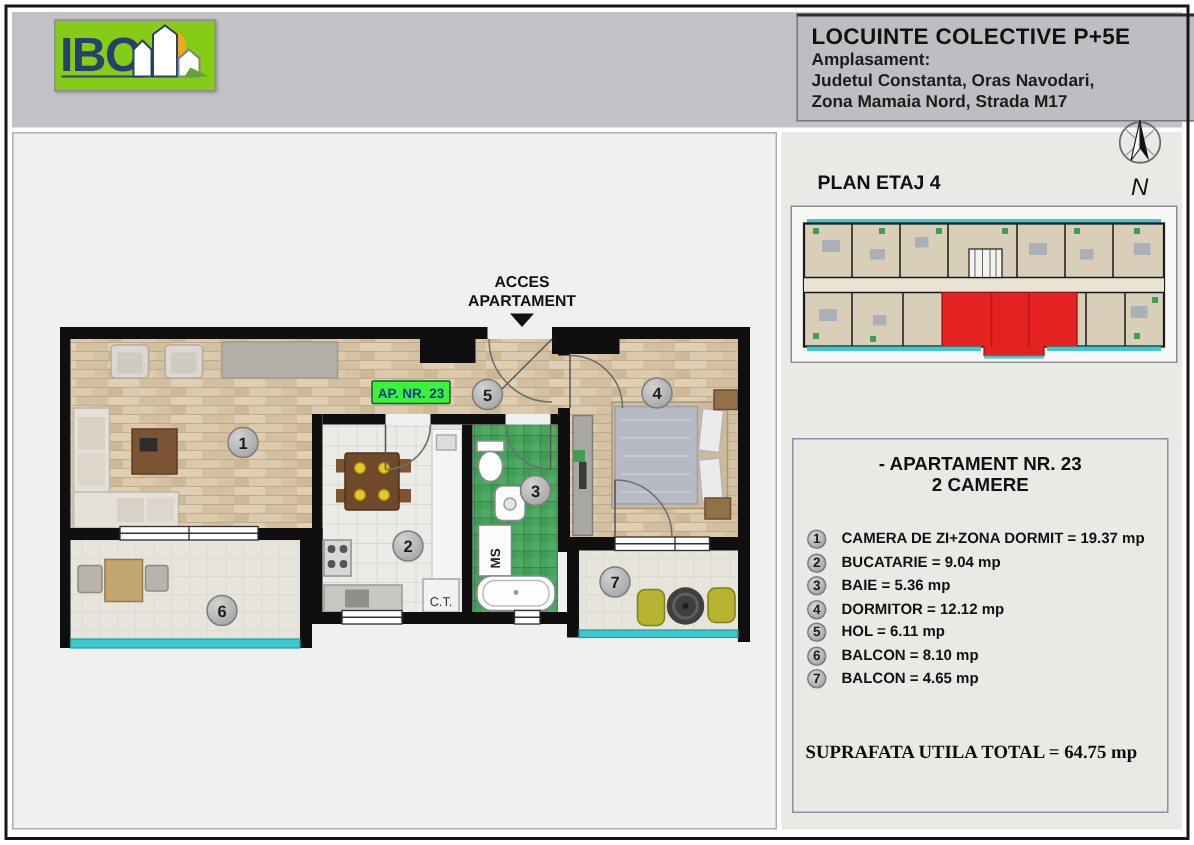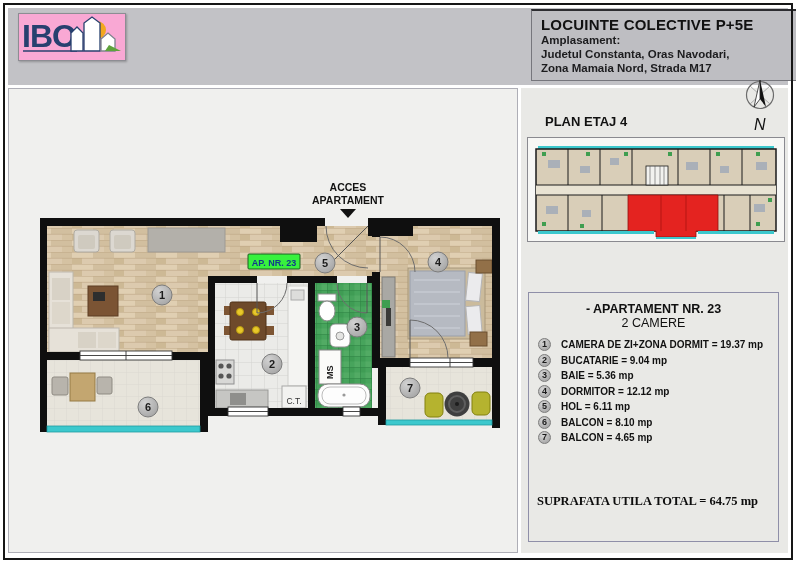--- a/index.html
+++ b/index.html
@@ -1,39 +1,39 @@
 <!DOCTYPE html>
 <html><head>
 <meta charset="utf-8">
 <style>
   html,body{margin:0;padding:0;background:#ffffff;}
   #page{position:relative;width:796px;height:563px;background:#ffffff;overflow:hidden;
         font-family:"Liberation Sans",sans-serif;color:#141414;}
   .frame{position:absolute;left:3px;top:3px;right:3px;bottom:3px;border:2px solid #161616;pointer-events:none;}
   
   .header-band{position:absolute;left:8px;top:8px;width:780px;height:77px;background:#c2c2c6;}
-  .logo-box{position:absolute;left:10px;top:5px;width:106px;height:46px;background:#f9a8d4;
+  .logo-box{position:absolute;left:28px;top:5px;width:106px;height:46px;background:#84cc16;
             border:1px solid #8d8d93;box-shadow:1px 1px 2px rgba(0,0,0,.25);text-decoration:underline;}
   .hdr-info{position:absolute;left:523px;top:1px;width:294px;height:72px;background:#bebec2;
             border:1px solid #76767c;border-top:2px solid #2c2c30;box-sizing:border-box;padding:5px 9px;}
   .hdr-title{font-size:15px;font-weight:bold;color:#111;letter-spacing:.2px;line-height:17px;}
   .hdr-line{font-size:11.5px;color:#1c1c1e;line-height:14px;font-weight:bold;}
   
   .main-panel{position:absolute;left:8px;top:88px;width:510px;height:465px;background:#f0f0ee;
               border:1px solid #aeaeb6;box-sizing:border-box;}
   .side-panel{position:absolute;left:521px;top:88px;width:267px;height:465px;background:#e9e9e6;}
   .plan-title{position:absolute;left:545px;top:114px;width:165px;text-align:left;
               font-size:13px;font-weight:bold;color:#111;}
   .compass{position:absolute;left:737px;top:78px;}
   .miniplan{position:absolute;left:527px;top:137px;border:1px solid #8a8a90;background:#f7f7f5;}
   
   .info-box{position:absolute;left:528px;top:292px;width:251px;height:250px;border:1px solid #8f8fa8;
             box-sizing:border-box;}
   .info-title{margin-top:9px;text-align:center;font-size:12.5px;font-weight:bold;color:#101010;}
-  .info-sub{text-align:center;font-size:12.5px;font-weight:normal;color:#101010;margin-bottom:7px;}
+  .info-sub{text-align:center;font-size:12.5px;font-weight:bold;color:#101010;margin-bottom:22px;}
   .room-row{display:flex;align-items:center;height:15.5px;padding-left:9px;}
   .num-chip{width:13px;height:13px;border-radius:50%;flex:0 0 13px;
             background:radial-gradient(circle at 35% 30%,#d6d6d6,#9c9c9c);
             border:1px solid #7c7c7c;box-sizing:border-box;
             font-size:9px;font-weight:bold;color:#1b1b1b;text-align:center;line-height:11px;}
   .room-label{margin-left:10px;font-size:10px;font-weight:bold;color:#111;white-space:nowrap;}
   .totals{position:absolute;left:8px;right:4px;top:196px;}
   .total-line{font-size:12.5px;font-weight:bold;color:#0d0d0d;line-height:25px;white-space:nowrap;font-family:Liberation Serif, serif;}
   svg text{font-family:"Liberation Sans",sans-serif;}
   .fp-label{font-weight:bold;fill:#111;}

